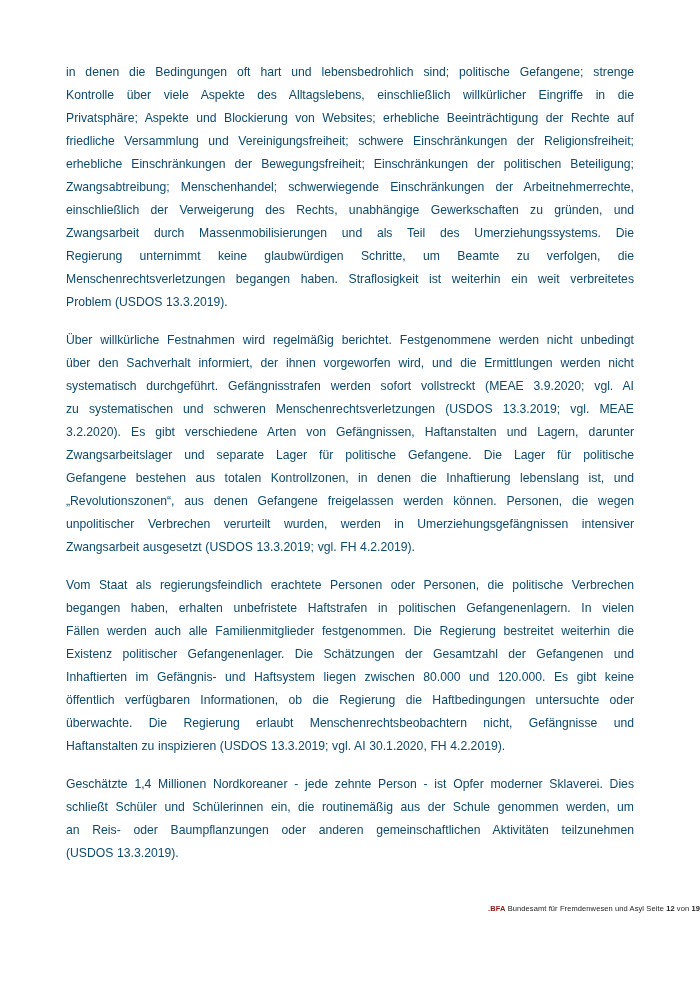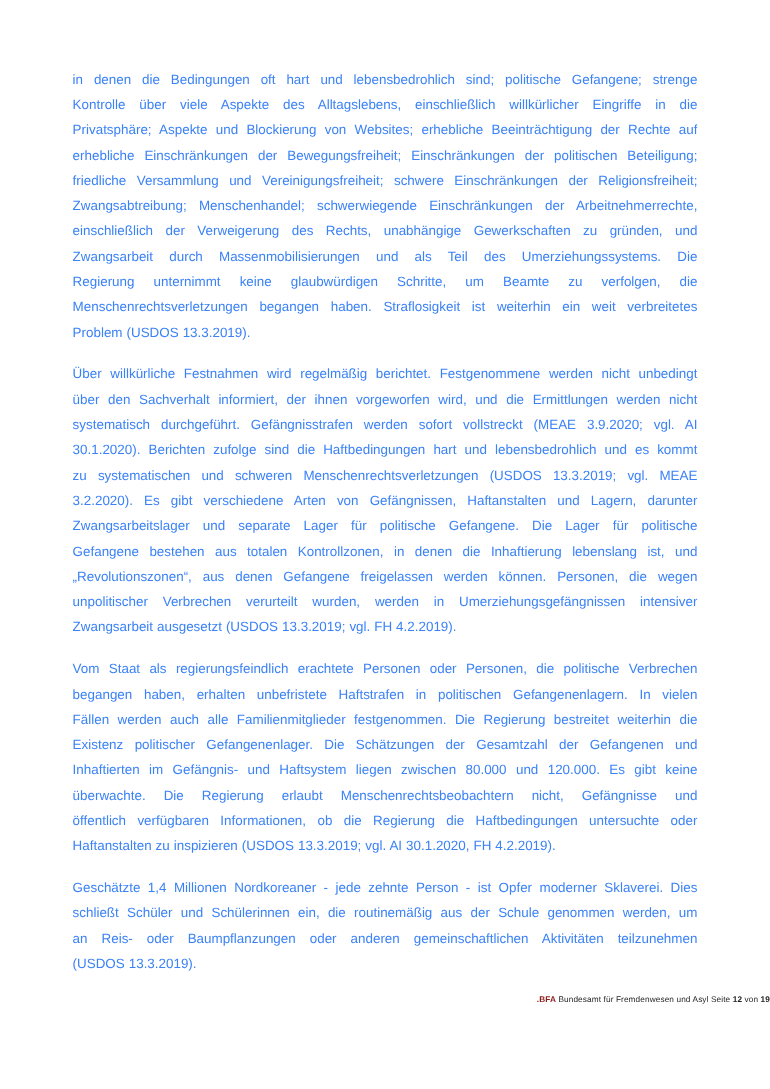--- a/index.html
+++ b/index.html
@@ -19,21 +19,21 @@
     left: 0; top: 0;
     width: 700px;
     height: 990px;
     background: #ffffff;
   }
   .text-body {
     position: absolute;
     left: 66px;
     top: 61px;
     width: 568px;
-    color: #3b82f6;
+    color: #0c4a6e;
     font-size: 12.2px;
   }
   .para {
     margin: 0 0 15px 0;
   }
   .line {
     height: 23px;
     line-height: 23px;
     text-align: justify;
     text-align-last: justify;
@@ -64,50 +64,49 @@
 </head>
 <body>
 
 <div class="page">
 
   <main class="text-body">
       <div class="para">
         <div class="line">in denen die Bedingungen oft hart und lebensbedrohlich sind; politische Gefangene; strenge</div>
         <div class="line">Kontrolle über viele Aspekte des Alltagslebens, einschließlich willkürlicher Eingriffe in die</div>
         <div class="line">Privatsphäre; Aspekte und Blockierung von Websites; erhebliche Beeinträchtigung der Rechte auf</div>
+        <div class="line">friedliche Versammlung und Vereinigungsfreiheit; schwere Einschränkungen der Religionsfreiheit;</div>
         <div class="line">erhebliche Einschränkungen der Bewegungsfreiheit; Einschränkungen der politischen Beteiligung;</div>
-        <div class="line">friedliche Versammlung und Vereinigungsfreiheit; schwere Einschränkungen der Religionsfreiheit;</div>
         <div class="line">Zwangsabtreibung; Menschenhandel; schwerwiegende Einschränkungen der Arbeitnehmerrechte,</div>
         <div class="line">einschließlich der Verweigerung des Rechts, unabhängige Gewerkschaften zu gründen, und</div>
         <div class="line">Zwangsarbeit durch Massenmobilisierungen und als Teil des Umerziehungssystems. Die</div>
         <div class="line">Regierung unternimmt keine glaubwürdigen Schritte, um Beamte zu verfolgen, die</div>
         <div class="line">Menschenrechtsverletzungen begangen haben. Straflosigkeit ist weiterhin ein weit verbreitetes</div>
         <div class="line last">Problem (USDOS 13.3.2019).</div>
       </div>
       <div class="para">
         <div class="line">Über willkürliche Festnahmen wird regelmäßig berichtet. Festgenommene werden nicht unbedingt</div>
         <div class="line">über den Sachverhalt informiert, der ihnen vorgeworfen wird, und die Ermittlungen werden nicht</div>
         <div class="line">systematisch durchgeführt. Gefängnisstrafen werden sofort vollstreckt (MEAE 3.9.2020; vgl. AI</div>
-        <div class="line">30.1.2020). Berichten zufolge sind die Haftbedingungen hart und lebensbedrohlich und es kommt</div>
         <div class="line">zu systematischen und schweren Menschenrechtsverletzungen (USDOS 13.3.2019; vgl. MEAE</div>
         <div class="line">3.2.2020). Es gibt verschiedene Arten von Gefängnissen, Haftanstalten und Lagern, darunter</div>
         <div class="line">Zwangsarbeitslager und separate Lager für politische Gefangene. Die Lager für politische</div>
         <div class="line">Gefangene bestehen aus totalen Kontrollzonen, in denen die Inhaftierung lebenslang ist, und</div>
         <div class="line">„Revolutionszonen“, aus denen Gefangene freigelassen werden können. Personen, die wegen</div>
         <div class="line">unpolitischer Verbrechen verurteilt wurden, werden in Umerziehungsgefängnissen intensiver</div>
         <div class="line last">Zwangsarbeit ausgesetzt (USDOS 13.3.2019; vgl. FH 4.2.2019).</div>
       </div>
       <div class="para">
         <div class="line">Vom Staat als regierungsfeindlich erachtete Personen oder Personen, die politische Verbrechen</div>
         <div class="line">begangen haben, erhalten unbefristete Haftstrafen in politischen Gefangenenlagern. In vielen</div>
         <div class="line">Fällen werden auch alle Familienmitglieder festgenommen. Die Regierung bestreitet weiterhin die</div>
         <div class="line">Existenz politischer Gefangenenlager. Die Schätzungen der Gesamtzahl der Gefangenen und</div>
         <div class="line">Inhaftierten im Gefängnis- und Haftsystem liegen zwischen 80.000 und 120.000. Es gibt keine</div>
+        <div class="line">öffentlich verfügbaren Informationen, ob die Regierung die Haftbedingungen untersuchte oder</div>
         <div class="line">überwachte. Die Regierung erlaubt Menschenrechtsbeobachtern nicht, Gefängnisse und</div>
-        <div class="line">öffentlich verfügbaren Informationen, ob die Regierung die Haftbedingungen untersuchte oder</div>
         <div class="line last">Haftanstalten zu inspizieren (USDOS 13.3.2019; vgl. AI 30.1.2020, FH 4.2.2019).</div>
       </div>
       <div class="para">
         <div class="line">Geschätzte 1,4 Millionen Nordkoreaner - jede zehnte Person - ist Opfer moderner Sklaverei. Dies</div>
         <div class="line">schließt Schüler und Schülerinnen ein, die routinemäßig aus der Schule genommen werden, um</div>
         <div class="line">an Reis- oder Baumpflanzungen oder anderen gemeinschaftlichen Aktivitäten teilzunehmen</div>
         <div class="line last">(USDOS 13.3.2019).</div>
       </div>
     </main>
 

